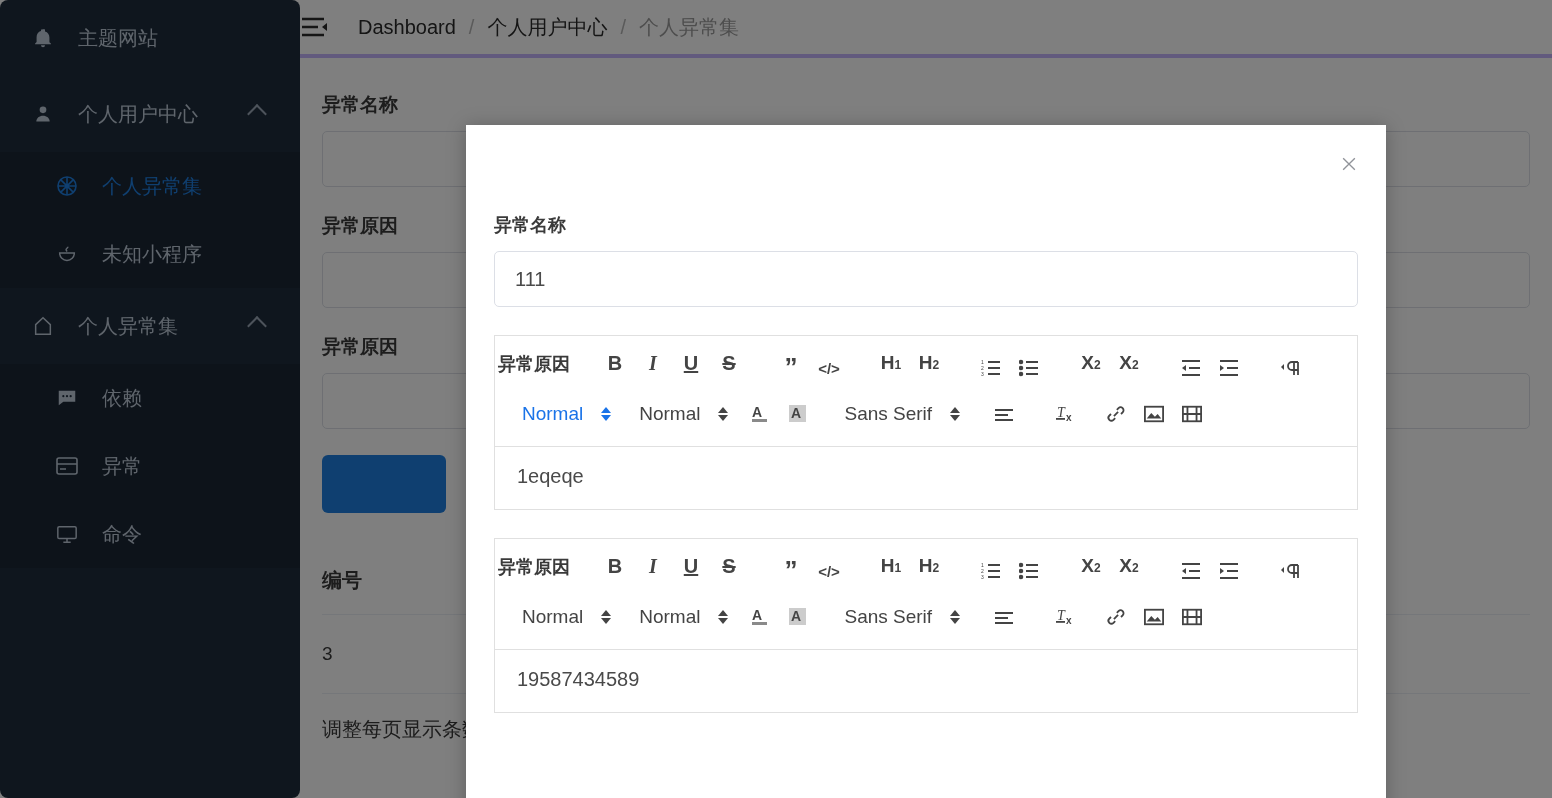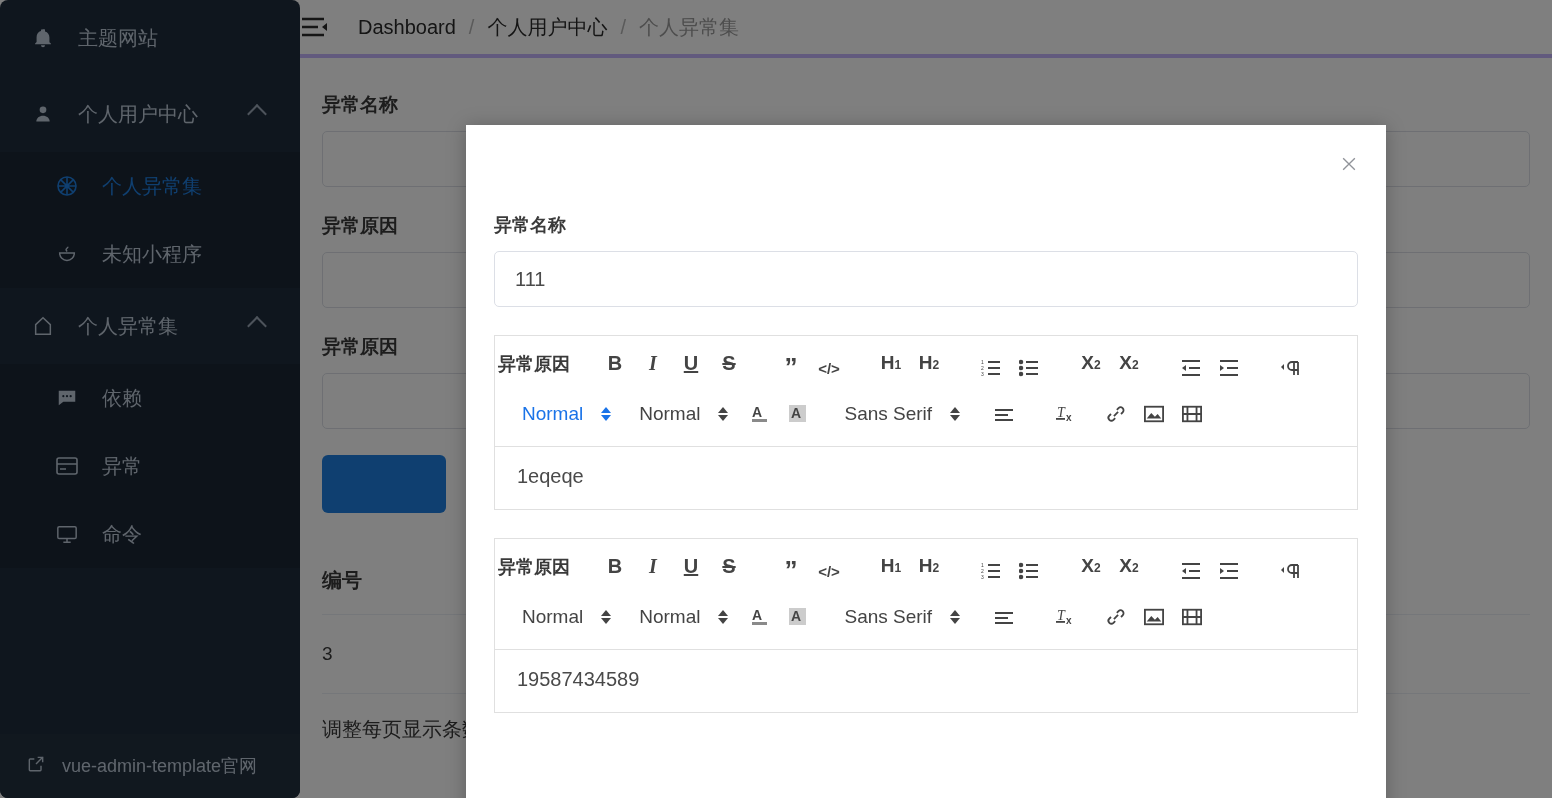--- a/index.html
+++ b/index.html
@@ -273,30 +273,20 @@
           <span class="ic">
             <svg width="24" height="22" viewBox="0 0 24 24" fill="none" stroke="currentColor" stroke-width="1.6">
                 <rect x="2" y="4" width="20" height="13" rx="1.5"></rect>
                 <path d="M12 17v4M8 21h8"></path>
               </svg>
           </span>
           <span>命令</span>
         </div>
       </div>
 
-      <div class="sb-footer">
-        <span class="ic">
-          <svg width="20" height="20" viewBox="0 0 24 24" fill="none" stroke="currentColor" stroke-width="1.7">
-              <path d="M14 4h6v6"></path>
-              <path d="M20 4l-8 8"></path>
-              <path d="M18 14v5a1 1 0 0 1-1 1H5a1 1 0 0 1-1-1V7a1 1 0 0 1 1-1h5"></path>
-            </svg>
-        </span>
-        <span>vue-admin-template官网</span>
-      </div>
     </nav>
 
     <div class="main">
       <div class="topbar">
         <span class="hamburger">
           <svg width="30" height="24" viewBox="0 0 30 24" fill="none" stroke="currentColor" stroke-width="2.4">
               <path d="M2 4h22M2 12h16M2 20h22"></path>
               <path d="M27 8l-5 4 5 4z" fill="currentColor" stroke="none"></path>
             </svg>
         </span>

